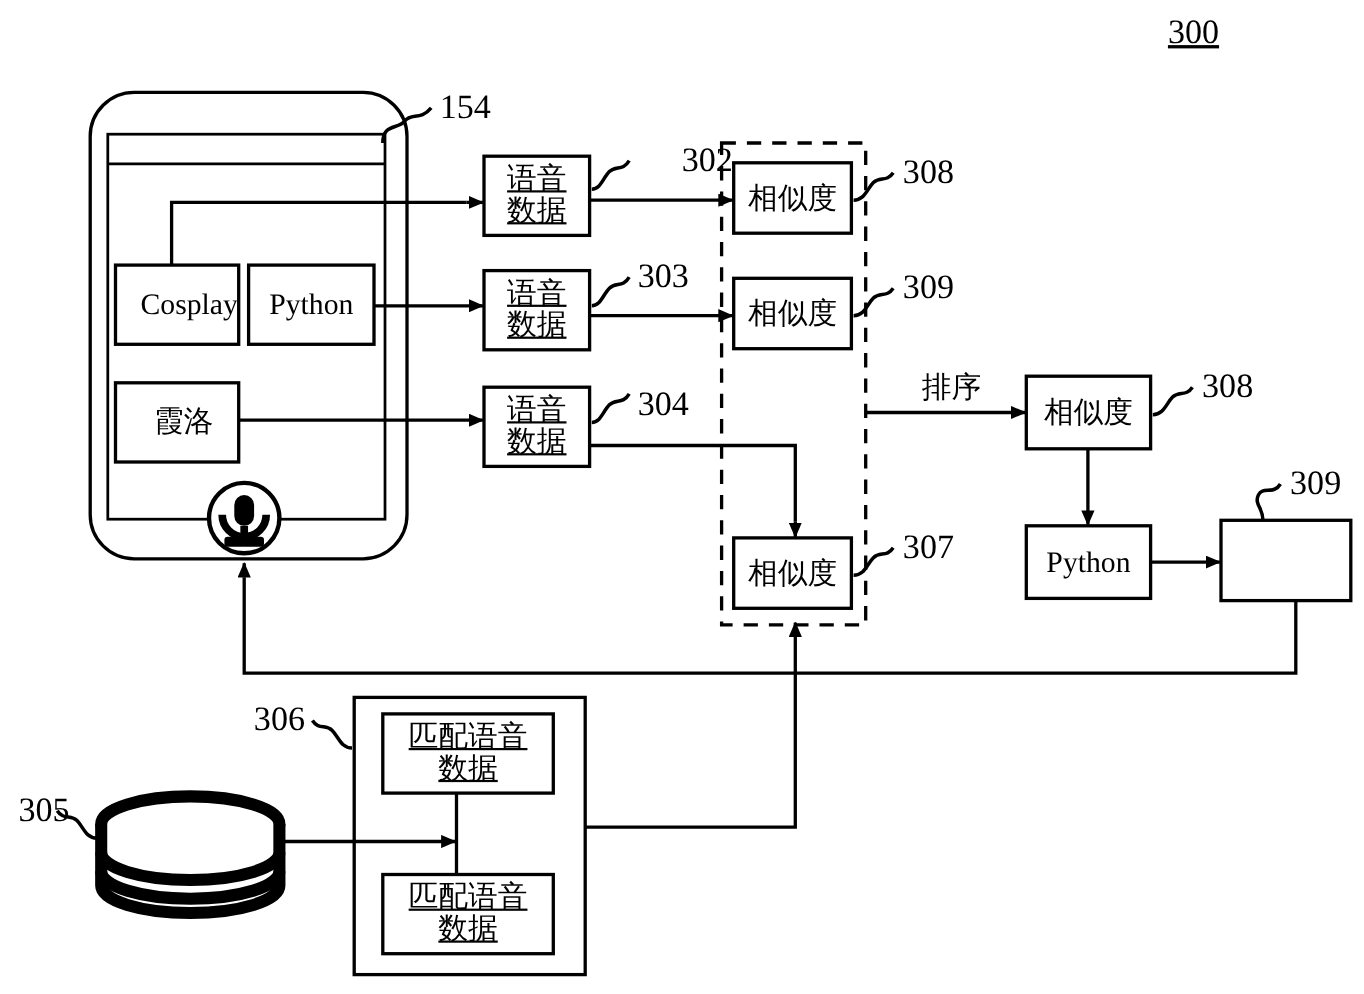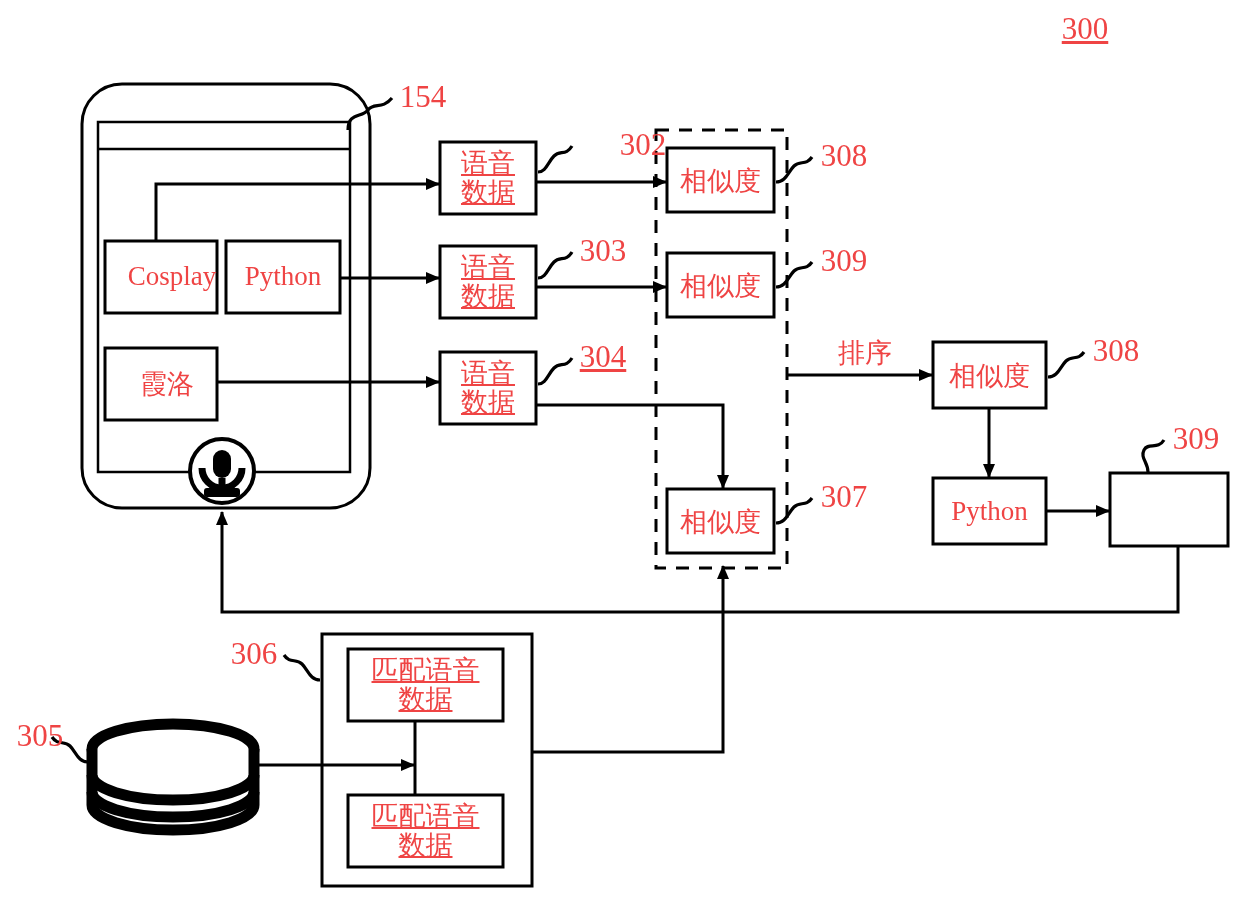--- a/index.html
+++ b/index.html
@@ -18,21 +18,21 @@
     overflow: hidden;
   }
   #svgroot {
     position: absolute;
     left: 0; top: 0;
     width: 1240px;
     height: 904px;
   }
   .lbl {
     position: absolute;
-    color: #ef4444;
+    color: #000000;
     white-space: pre;
     text-align: center;
     line-height: 1.08;
     pointer-events: none;
   }
   .cjk {
     font-family: "DejaVu Sans", "Liberation Sans", sans-serif;
     font-weight: 400;
   }
   .num {
@@ -192,21 +192,21 @@
 
   <div class="lbl cjk boxtext2" style="left:440px; top:148px; width:96px;">语音
 数据</div>
   <div class="lbl cjk boxtext2" style="left:440px; top:252px; width:96px;">语音
 数据</div>
   <div class="lbl cjk boxtext2" style="left:440px; top:358px; width:96px;">语音
 数据</div>
 
   <div class="lbl num" style="left:572px; top:128px; width:62px;margin-left:40px;">302</div>
   <div class="lbl num" style="left:572px; top:234px; width:62px;">303</div>
-  <div class="lbl num" style="left:572px; top:340px; width:62px;text-decoration:underline;">304</div>
+  <div class="lbl num" style="left:572px; top:350px; width:62px;">304</div>
 
   <div class="lbl cjk boxtext1" style="left:667px; top:166px; width:107px;">相似度</div>
   <div class="lbl cjk boxtext1" style="left:667px; top:271px; width:107px;">相似度</div>
   <div class="lbl cjk boxtext1" style="left:667px; top:507px; width:107px;">相似度</div>
 
   <div class="lbl num" style="left:812px; top:139px; width:64px;">308</div>
   <div class="lbl num" style="left:812px; top:244px; width:64px;">309</div>
   <div class="lbl num" style="left:812px; top:480px; width:64px;">307</div>
 
   <div class="lbl cjk boxtext1" style="left:820px; top:338px; width:90px;">排序</div>

